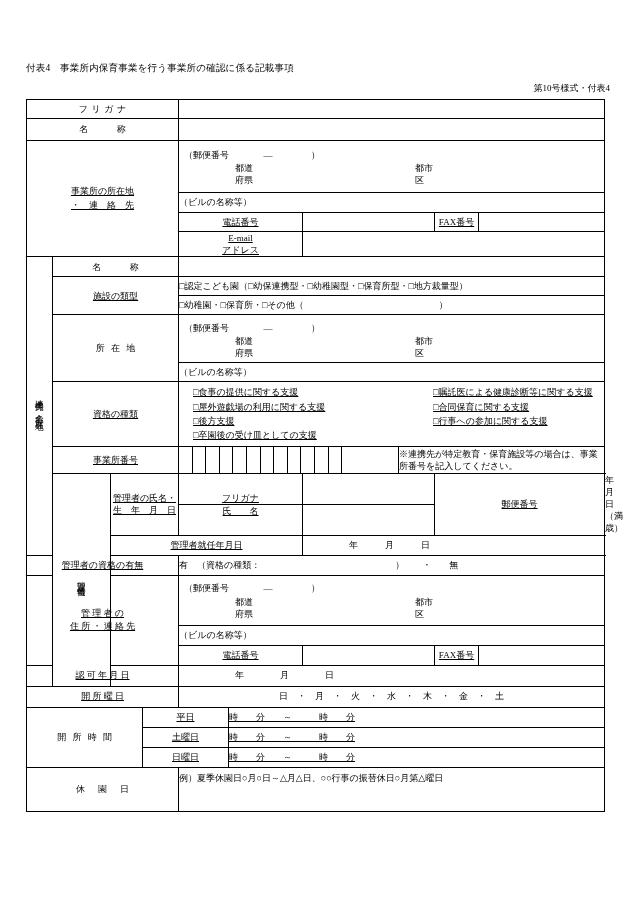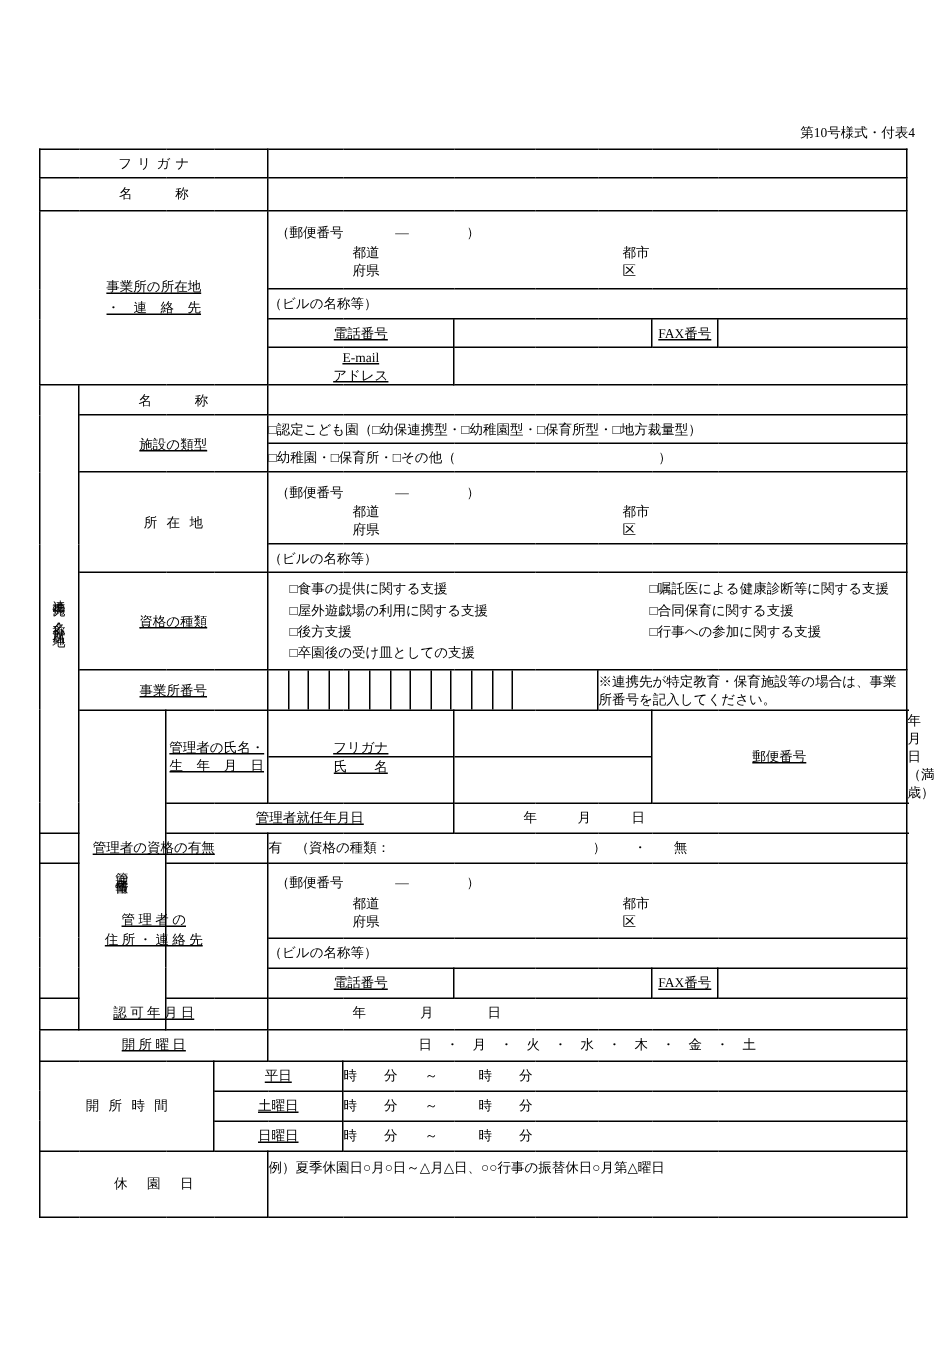--- a/index.html
+++ b/index.html
@@ -72,45 +72,46 @@
     writing-mode: vertical-rl;
     text-orientation: upright;
     display: inline-block;
     letter-spacing: 1.5px;
     line-height: 1;
     font-size: 8.6px;
   }
   .two-line { line-height: 1.5; }
   .chk-list { padding: 3px 4px 3px 14px; line-height: 1.6; margin-left: 12px; }
   .chk-cols { display: flex; padding: 3px 4px 3px 14px; }
-  .chk-col { line-height: 1.6; }
+  .chk-col { line-height: 1.6; text-decoration: underline; }
   .chk-col.c1 { width: 240px; }
   .chk-col.c2 { width: auto; }
 
   .num-boxes { display: flex; height: 100%; }
   .num-boxes div {
     width: 13.6px;
     border-right: 0.8px solid #000;
     height: 100%;
   }
   .num-boxes div:last-child { border-right: none; }
 
   .note { padding: 2px 4px; font-size: 8.3px; line-height: 1.3; }
   .name-stack { display: flex; flex-direction: column; height: 100%; }
   .name-stack > div { flex: 1; display: flex; align-items: center; }
   .name-stack > div:first-child { border-bottom: 0.6px solid #000; }
   .dob-val { text-align: center; line-height: 1.5; padding: 2px 0; }
   .days { text-align: center; letter-spacing: 0; }
-  .time-row { padding-left: 40px; letter-spacing: 0; }
+  .time-row { padding-left: 40px; letter-spacing: 0; text-decoration: underline; }
 </style>
 </head>
 <body>
 
 <div class="page">
 
+  <div class="doc-title">付表4　事業所内保育事業を行う事業所の確認に係る記載事項</div>
   <div class="form-code">第10号様式・付表4</div>
 
   <table class="form">
     <colgroup>
       <col style="width:26px">
       <col style="width:58px">
       <col style="width:32px">
       <col style="width:36px">
       <col style="width:50px">
       <col style="width:74px">

